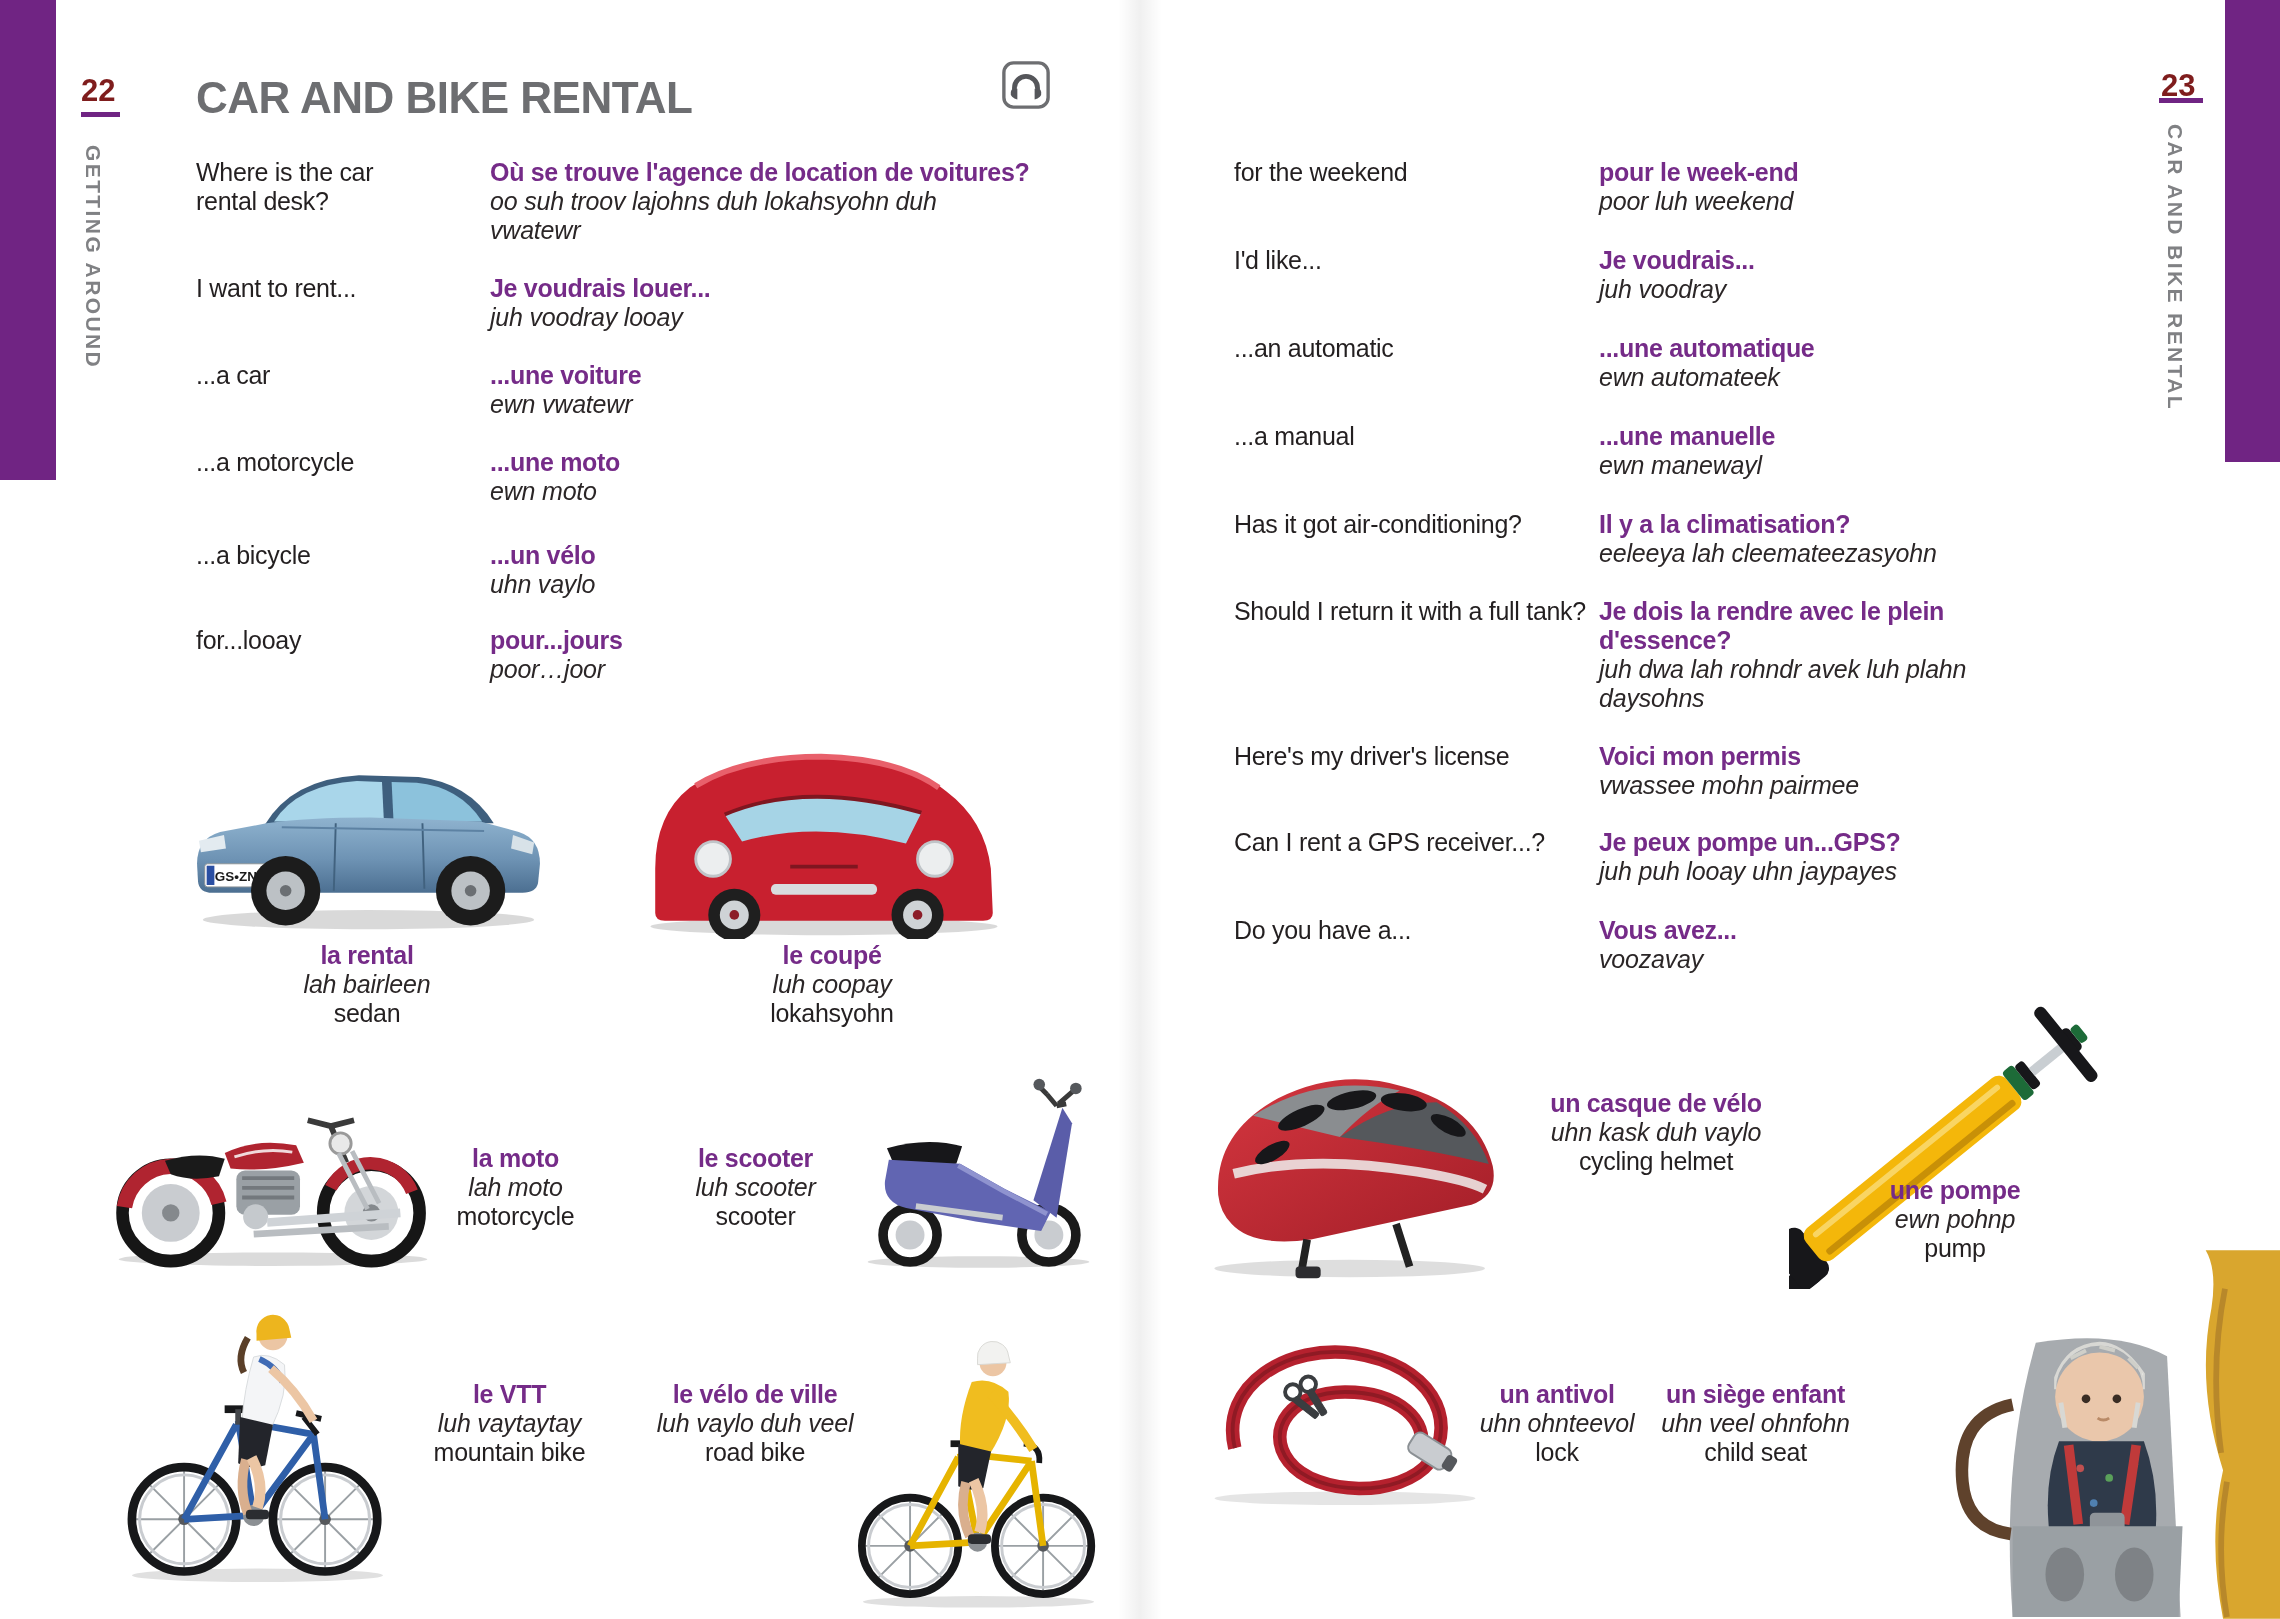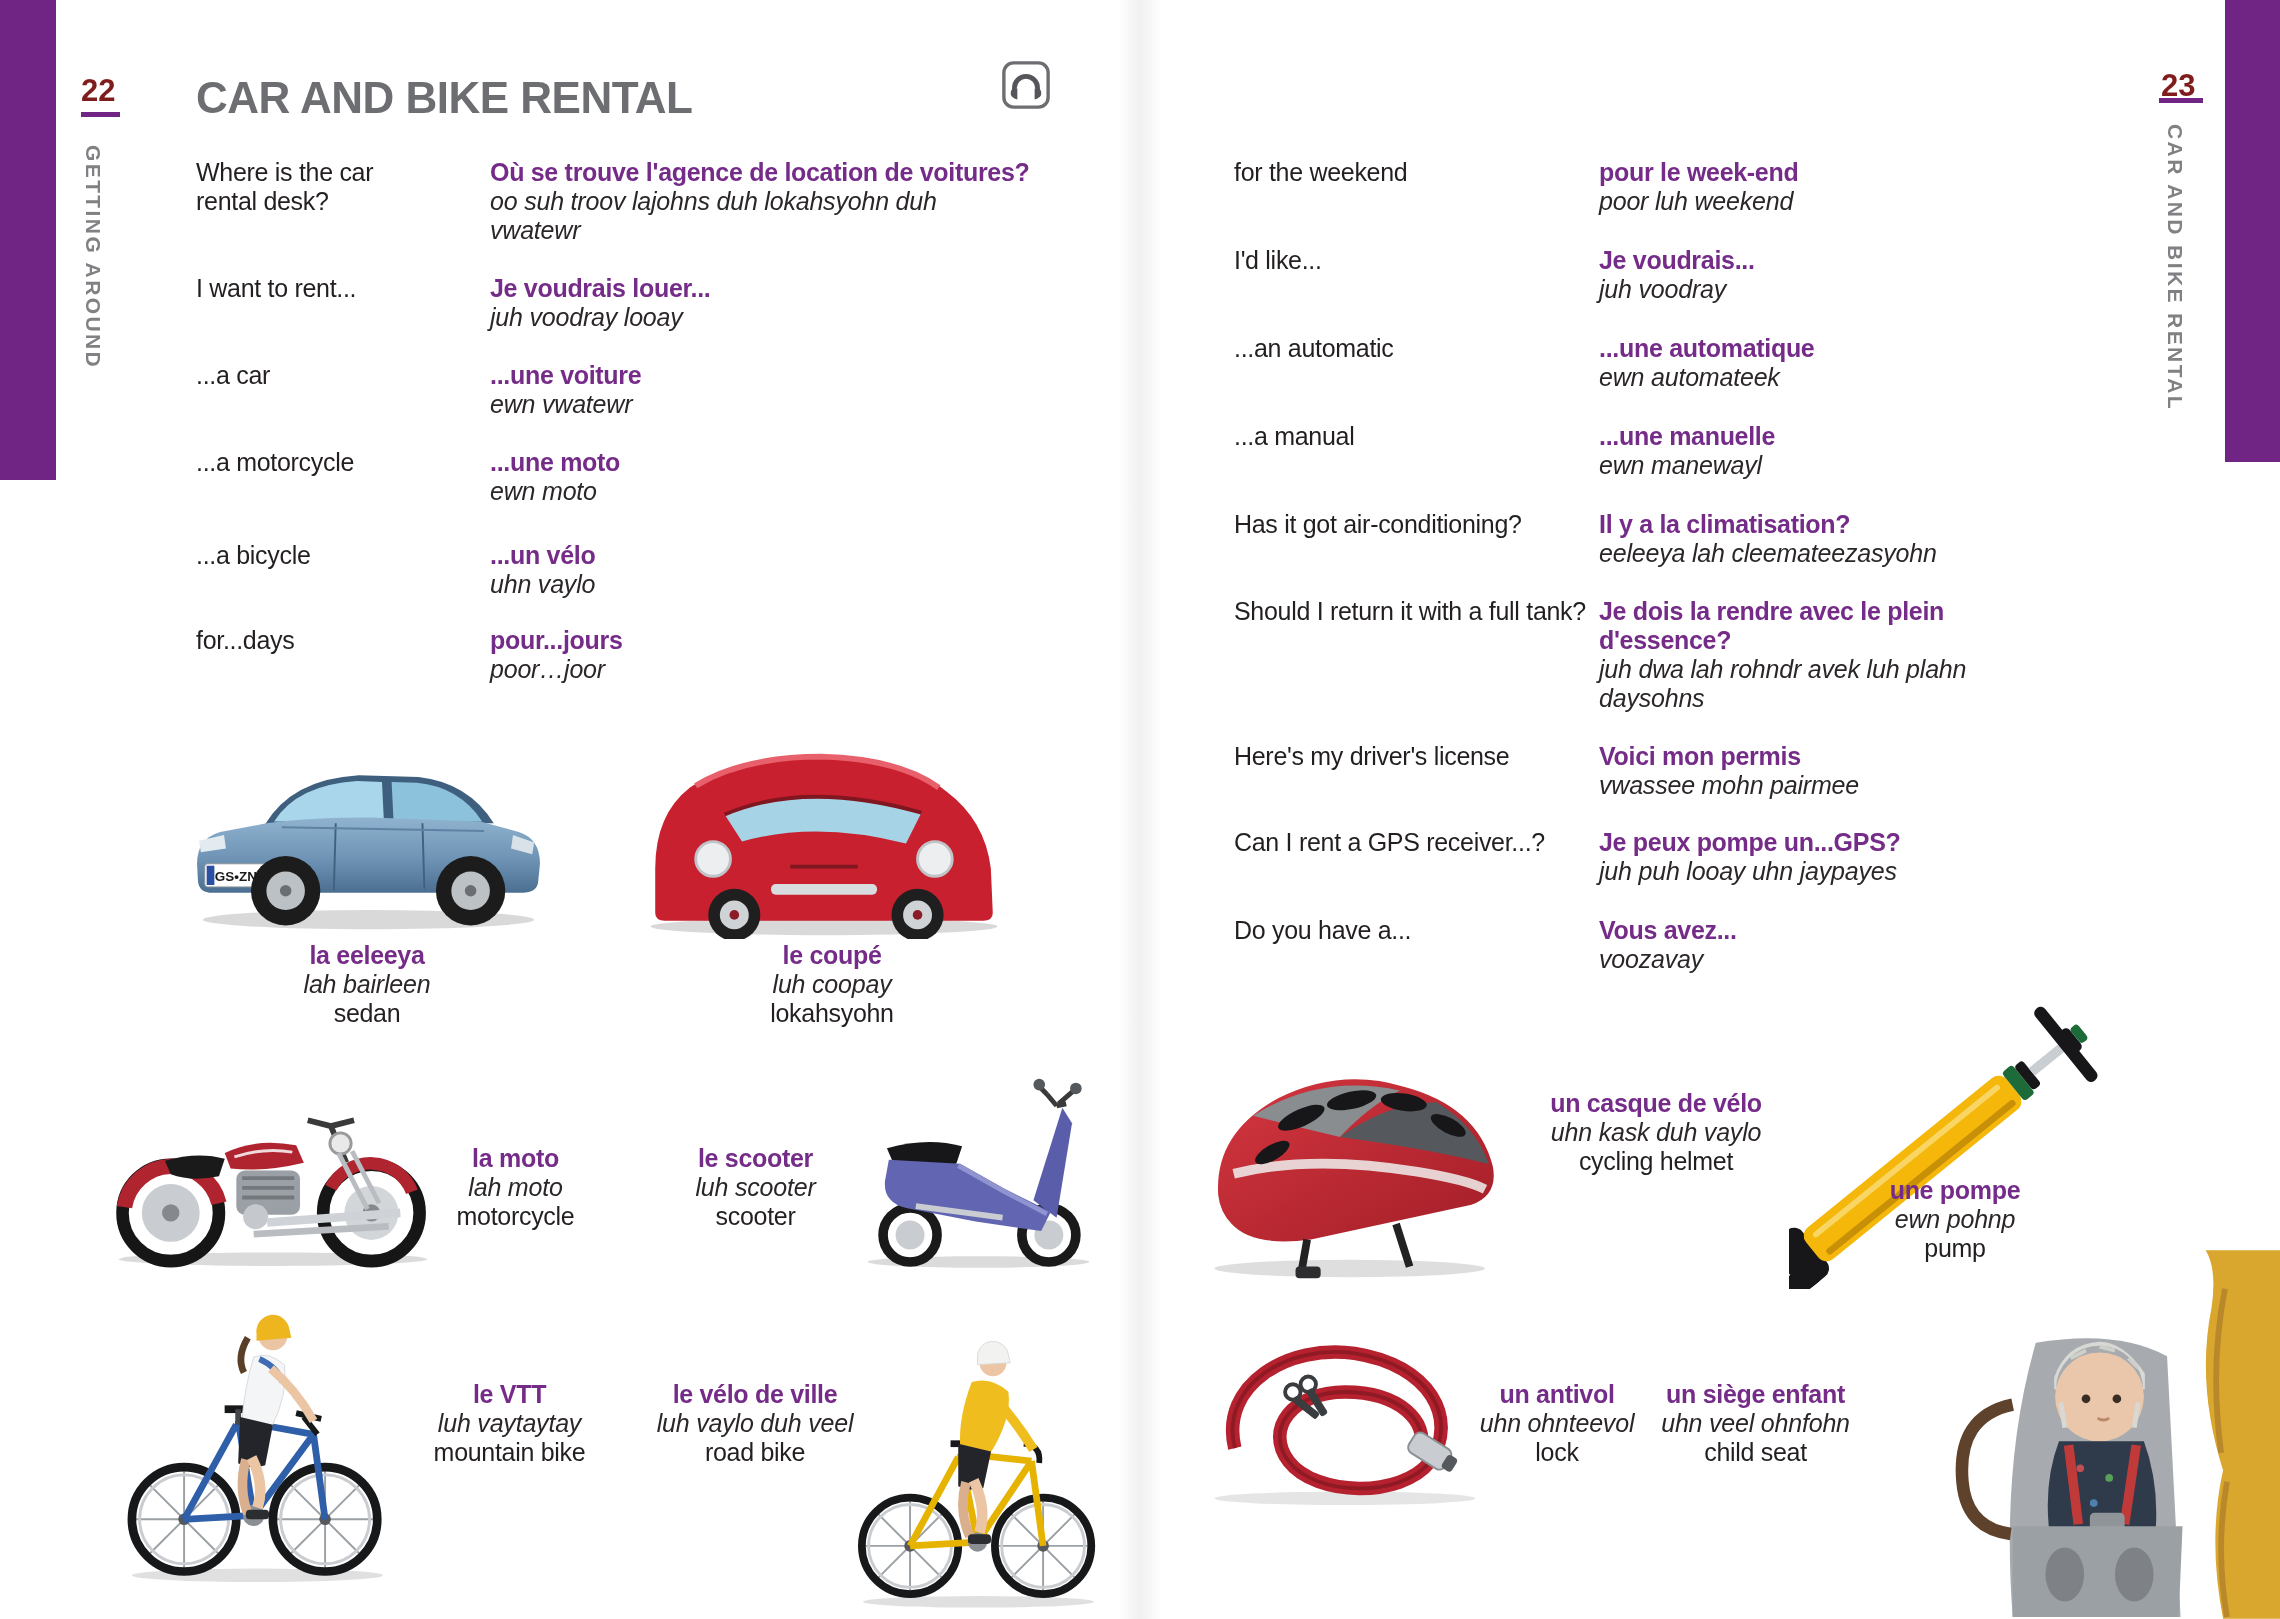--- a/index.html
+++ b/index.html
@@ -86,21 +86,21 @@
       </div>
     </div>
     <div class="prow lp-row" style="top:541px">
       <div class="col-en t-en">...a bicycle</div>
       <div class="col-fr">
         <div class="t-fr">...un vélo</div>
         <div class="t-pron">uhn vaylo</div>
       </div>
     </div>
     <div class="prow lp-row" style="top:626px">
-      <div class="col-en t-en">for...days</div>
+      <div class="col-en t-en">for...looay</div>
       <div class="col-fr">
         <div class="t-fr">pour...jours</div>
         <div class="t-pron">poor…joor</div>
       </div>
     </div>
 
     <div class="abs" style="left:189px;top:727px;width:359px;height:210px;">
       <svg width="359" height="210" viewBox="0 0 372 218">
         <defs>
           <linearGradient id="sedanBody" x1="0" y1="0" x2="0" y2="1">
@@ -144,21 +144,21 @@
         <circle cx="112" cy="200" r="27" fill="#1f1f1f"></circle>
         <circle cx="112" cy="200" r="15" fill="#cfd3d6"></circle>
         <circle cx="112" cy="200" r="5" fill="#8c1d28"></circle>
         <circle cx="302" cy="200" r="27" fill="#1f1f1f"></circle>
         <circle cx="302" cy="200" r="15" fill="#cfd3d6"></circle>
         <circle cx="302" cy="200" r="5" fill="#8c1d28"></circle>
       </svg>
     </div>
 
     <div class="cap" style="left:222px;top:941px;width:290px;">
-      <div class="t-fr">la eeleeya</div>
+      <div class="t-fr">la rental</div>
       <div class="t-pron">lah bairleen</div>
       <div class="t-en">sedan</div>
     </div>
 
     <div class="cap" style="left:687px;top:941px;width:290px;">
       <div class="t-fr">le coupé</div>
       <div class="t-pron">luh coopay</div>
       <div class="t-en">lokahsyohn</div>
     </div>
 

